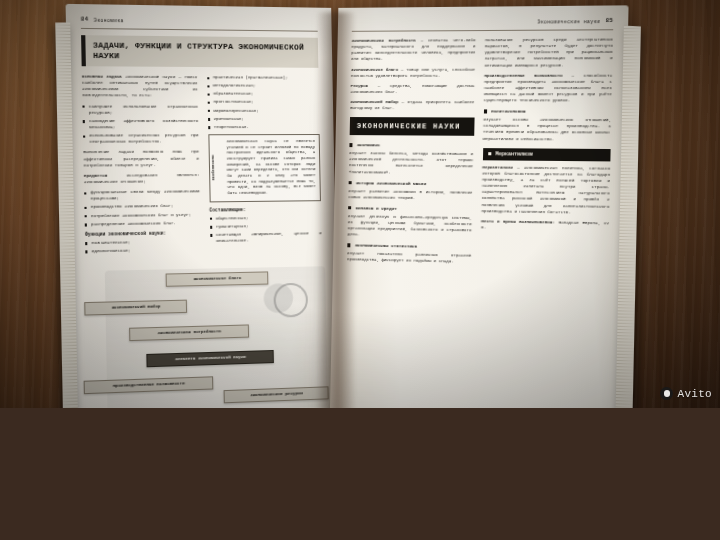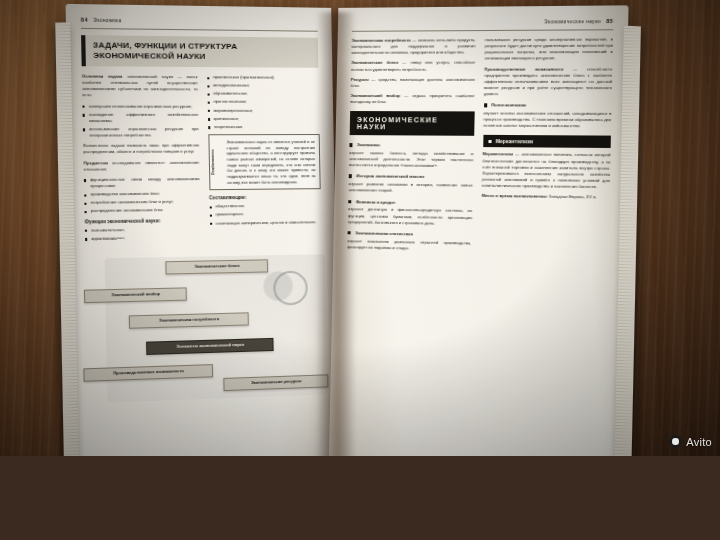--- a/index.html
+++ b/index.html
@@ -9,24 +9,25 @@
   }
   body {
     width: 720px;
     height: 540px;
     overflow: hidden;
     font-family: "Liberation Sans", sans-serif;
   }
   #scene {
     position: relative;
     width: 720px;
-    height: 456px;
+    height: 408px;
     overflow: hidden;
     background:
       radial-gradient(ellipse at 20% 10%, #9a6a3c 0%, #7c4f2c 35%, #5c3a20 70%, #3c2414 100%);
+    font-family: Liberation Mono, monospace;
   }
   
   .wood {
     position: absolute;
     inset: 0;
     background:
       repeating-linear-gradient(92deg, rgba(255,255,255,0.045) 0px, rgba(255,255,255,0.045) 2px, rgba(0,0,0,0.05) 3px, rgba(0,0,0,0.0) 9px),
       repeating-linear-gradient(88deg, rgba(0,0,0,0.07) 0px, rgba(0,0,0,0.0) 14px, rgba(255,255,255,0.03) 22px, rgba(0,0,0,0.0) 30px);
     opacity: 0.75;
   }

